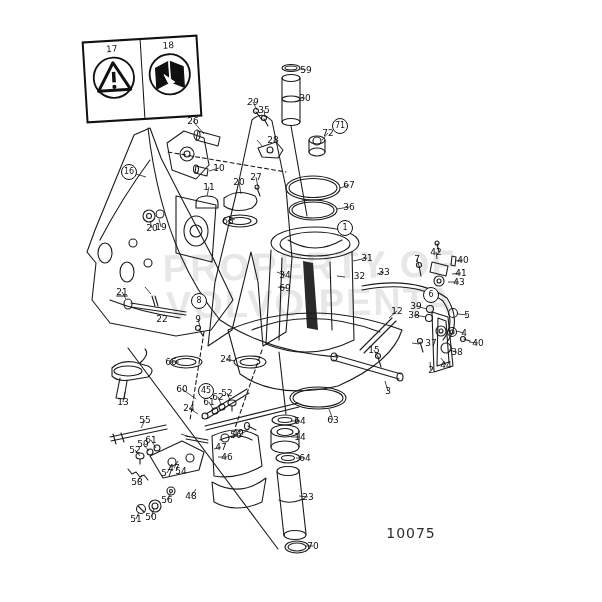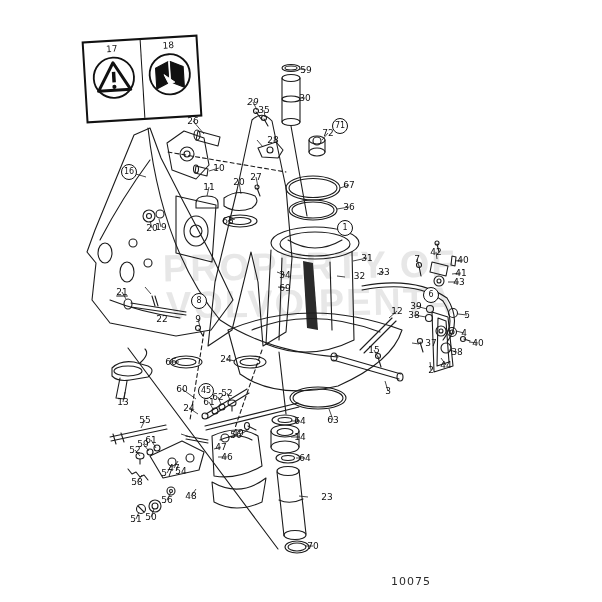--- a/index.html
+++ b/index.html
@@ -16,22 +16,22 @@
     color:#101010;white-space:nowrap;line-height:1;}
   .plabel.circled{width:14px;height:14px;border:1.2px solid #101010;border-radius:50%;
     background:#fff;display:flex;align-items:center;justify-content:center;font-size:8px;}
   
   .legend{position:absolute;left:84px;top:38px;width:112px;height:78px;background:#fff;
     border:2.2px solid #111;transform:rotate(-3.5deg);display:flex;}
   .legend .cell{flex:1;display:flex;flex-direction:column;align-items:center;padding-top:2px;}
   .legend .cell + .cell{border-left:1.6px solid #111;}
   .legend .num{font-size:9px;color:#111;}
   .legend .icon{width:46px;height:46px;margin-top:1px;}
-  .drawno{position:absolute;transform:translate(-50%,-50%);font-size:11px;letter-spacing:1px;
-    color:#2b2b2b;margin-top:48px;}
+  .drawno{position:absolute;transform:translate(-50%,-50%);font-size:14px;letter-spacing:1px;
+    color:#2b2b2b;}
 </style>
 </head>
 <body>
 
 <div class="page">
 
   <div class="watermark">
     <div>PROPERTY OF</div>
     <div>VOLVO PENTA</div>
   </div>
@@ -415,18 +415,18 @@
       <span class="plabel" style="left: 167px; top: 473px;">57</span>
       <span class="plabel" style="left: 174px; top: 468px;">47</span>
       <span class="plabel" style="left: 191px; top: 496px;">48</span>
       <span class="plabel" style="left: 167px; top: 500px;">56</span>
       <span class="plabel" style="left: 136px; top: 519px;">51</span>
       <span class="plabel" style="left: 151px; top: 517px;">50</span>
       <span class="plabel" style="left: 229px; top: 433px; padding-left: 18px;">49</span>
       <span class="plabel" style="left: 300px; top: 421px;">64</span>
       <span class="plabel" style="left: 300px; top: 437px;">14</span>
       <span class="plabel" style="left: 305px; top: 458px;">64</span>
-      <span class="plabel" style="left: 308px; top: 497px; margin-left: 19px;">23</span>
+      <span class="plabel" style="left: 308px; top: 497px;">23</span>
       <span class="plabel" style="left: 313px; top: 546px;">70</span>
     </div>
 
   <span class="drawno" style="left:411px;top:533px">10075</span>
 </div>
 
 </body></html>

